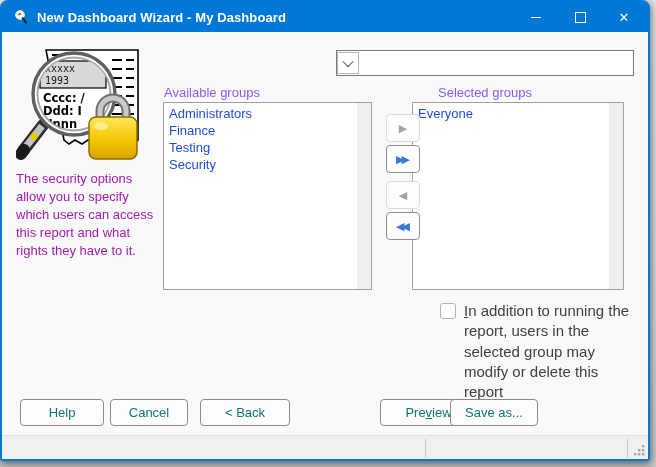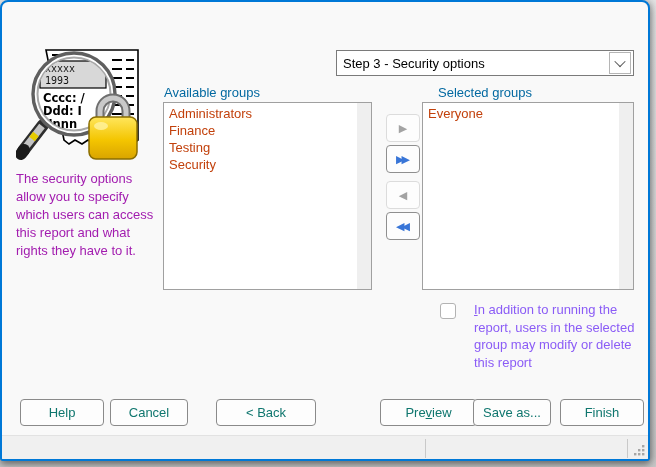--- a/index.html
+++ b/index.html
@@ -42,76 +42,96 @@
   .chev{width:7px;height:7px;border-right:1.5px solid #555;border-bottom:1.5px solid #555;
     transform:rotate(45deg) translate(-1px,-1px);}
   
   .illus{position:absolute;left:14px;top:42px;width:136px;height:124px;}
   
   .desc{
     position:absolute;left:14px;top:168px;width:144px;
     font-size:13px;line-height:1.38;color:#a21caf;
   }
   
-  .group-label{position:absolute;font-size:13px;color:#0369a1;}
+  .group-label{position:absolute;font-size:13px;color:#8b5cf6;}
   .lbl-avail{left:162px;top:83px;}
   .lbl-sel{left:436px;top:83px;}
   .listbox{
     position:absolute;top:100px;height:188px;background:#fff;
     border:1px solid #a0a0a0;box-sizing:border-box;overflow:hidden;
   }
   .lb-avail{left:161px;width:209px;}
-  .lb-sel{left:420px;width:212px;}
+  .lb-sel{left:410px;width:212px;}
   .listbox .items{position:absolute;left:0;top:2px;right:15px;}
-  .list-item{font-size:13px;color:#c2410c;padding:1px 0 1px 5px;line-height:15px;white-space:nowrap;}
+  .list-item{font-size:13px;color:#1d4ed8;padding:1px 0 1px 5px;line-height:15px;white-space:nowrap;}
   .sb-track{position:absolute;top:0;bottom:0;right:0;width:14px;background:#efefef;}
   
   .xfer{
     position:absolute;left:384px;width:34px;height:28px;border-radius:4px;
     background:#fdfdfd;display:flex;align-items:center;justify-content:center;
     box-sizing:border-box;font-size:11px;line-height:1;cursor:default;
   }
   .xfer.disabled{border:1px solid #dcdcdc;color:#a3a3a3;}
   .xfer.enabled{border:1px solid #8f8f8f;color:#3875d7;}
   .xfer .dbl{letter-spacing:-3px;margin-right:3px;}
   .x1{top:112px;} .x2{top:143px;} .x3{top:179px;} .x4{top:210px;}
   
   .chkrow{position:absolute;left:438px;top:299px;width:200px;display:flex;}
   .chkbox{
     flex:0 0 auto;width:14px;height:14px;margin-top:2px;background:#fff;
     border:1px solid #b3b3b3;border-radius:3px;
   }
-  .chklabel{margin-left:18px;font-size:13px;line-height:1.35;color:#8b5cf6;width:182px;}
+  .chklabel{margin-left:8px;font-size:15px;line-height:1.35;color:#404040;width:182px;}
   .mnemo{text-decoration:underline;}
   
   .btn{
     position:absolute;top:397px;height:27px;border-radius:4px;background:#fdfdfd;
     border:1px solid #8a8a8a;box-sizing:border-box;font-size:13px;color:#0f766e;
     display:flex;align-items:center;justify-content:center;cursor:default;
     font-family:"Liberation Sans", sans-serif;
   }
-  .b-help{left:18px;width:84px;} .b-cancel{left:108px;width:78px;} .b-back{left:214px;width:100px;}
-  .b-preview{left:378px;width:97px;} .b-save{left:471px;width:78px;} .b-finish{left:558px;width:84px;}
+  .b-help{left:18px;width:84px;} .b-cancel{left:108px;width:78px;} .b-back{left:198px;width:90px;}
+  .b-preview{left:378px;width:97px;} .b-save{left:448px;width:88px;} .b-finish{left:558px;width:84px;}
   
   .statusbar{
     position:absolute;left:0;right:0;bottom:0;height:23px;background:#f0f0f0;
     border-top:1px solid #e2e2e2;border-radius:0 0 1px 1px;
   }
   .sb-div{position:absolute;top:3px;bottom:1px;width:1px;background:#c9c9c9;}
   .sb-div1{left:423px;} .sb-div2{left:625px;}
   .grip{position:absolute;right:3px;bottom:3px;width:11px;height:11px;}
 </style>
 </head>
 <body>
 
 <div class="window">
 
+  <div class="titlebar">
+    <span class="app-icon">
+      <svg width="16" height="16" viewBox="0 0 16 16">
+        <circle cx="7" cy="6" r="4.4" fill="#f7f5ef" stroke="#e8e6df" stroke-width="1"></circle>
+        <path d="M5.5 4.5 q2 -1 3 .5 q-1.5 1.5 -3.5 1 z" fill="#8a5a2a"></path>
+        <line x1="9.8" y1="9" x2="13" y2="13.6" stroke="#1c1c1c" stroke-width="2" stroke-linecap="round"></line>
+      </svg>
+    </span>
+    <span class="title">New Dashboard Wizard - My Dashboard</span>
+    <div class="win-controls">
+      <div class="win-btn">
+          <span class="glyph-min"></span>
+        </div>
+      <div class="win-btn">
+          <span class="glyph-max"></span>
+        </div>
+      <div class="win-btn">
+          <span class="glyph-close">✕</span>
+        </div>
+    </div>
+  </div>
 
   <div class="combo">
-    <span class="combo-text">Step 3 - Security options</span>
     <span class="combo-btn">
       <span class="chev"></span>
     </span>
   </div>
 
   <div class="illus">
     <svg width="136" height="124" viewBox="0 0 136 124">
       <defs>
         <linearGradient id="gold" x1="0" y1="0" x2="0" y2="1">
           <stop offset="0" stop-color="#ffe65c"></stop>
@@ -212,21 +232,20 @@
 
   <div class="btn b-help">Help</div>
   <div class="btn b-cancel">Cancel</div>
   <div class="btn b-back">&lt; Back</div>
   <div class="btn b-preview">
       <span>Pre</span>
       <span class="mnemo">v</span>
       <span>iew</span>
     </div>
   <div class="btn b-save">Save as...</div>
-  <div class="btn b-finish">Finish</div>
 
   <div class="statusbar">
     <div class="sb-div sb-div1"></div>
     <div class="sb-div sb-div2"></div>
     <svg class="grip" width="11" height="11" viewBox="0 0 11 11">
       <g fill="#a6a6a6">
         <rect x="8" y="0" width="2.4" height="2.4"></rect>
         <rect x="8" y="4" width="2.4" height="2.4"></rect>
         <rect x="4" y="4" width="2.4" height="2.4"></rect>
         <rect x="8" y="8" width="2.4" height="2.4"></rect>

